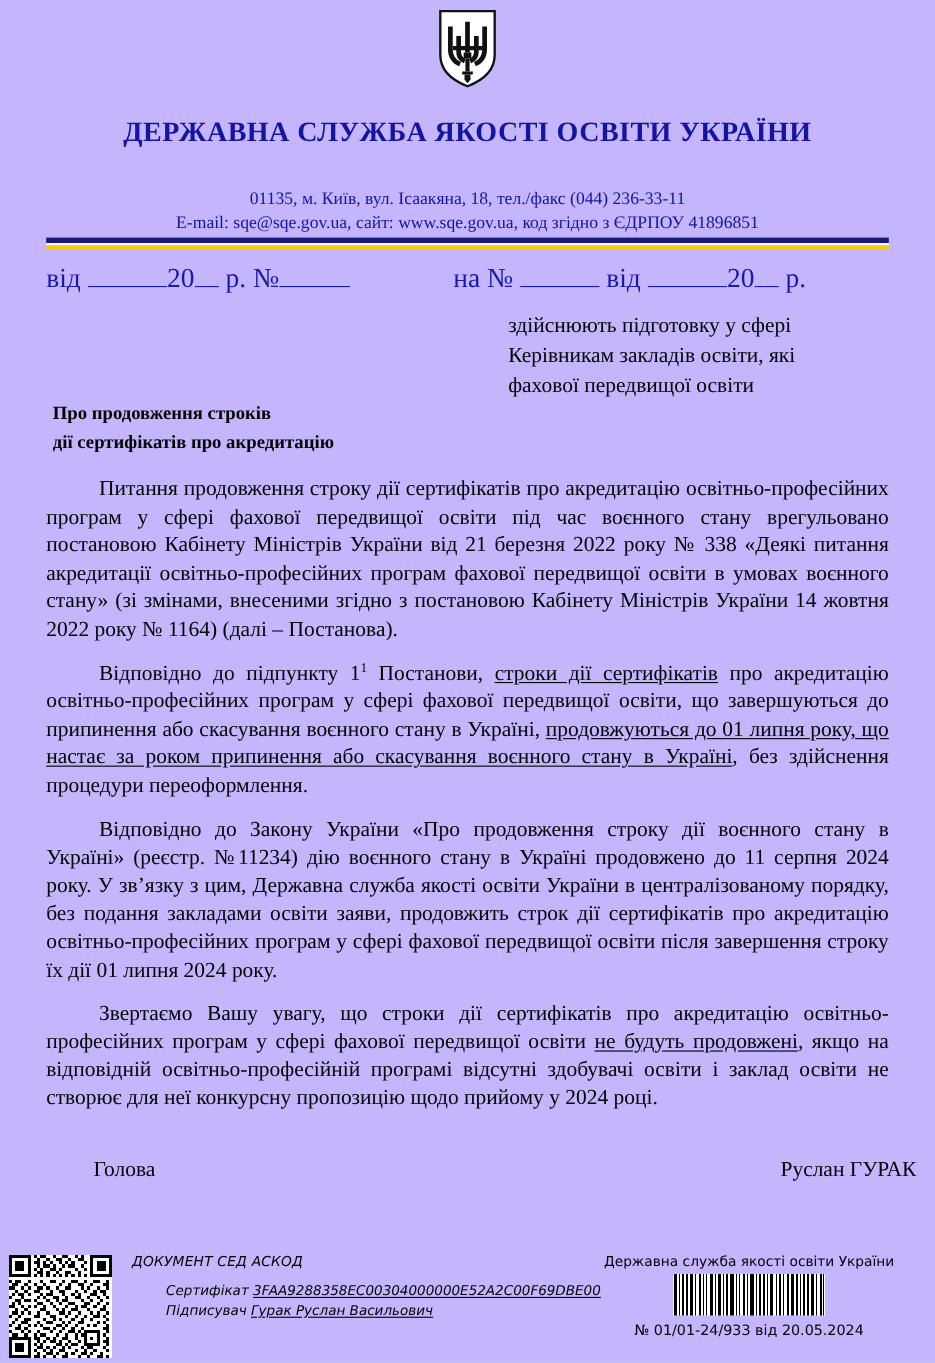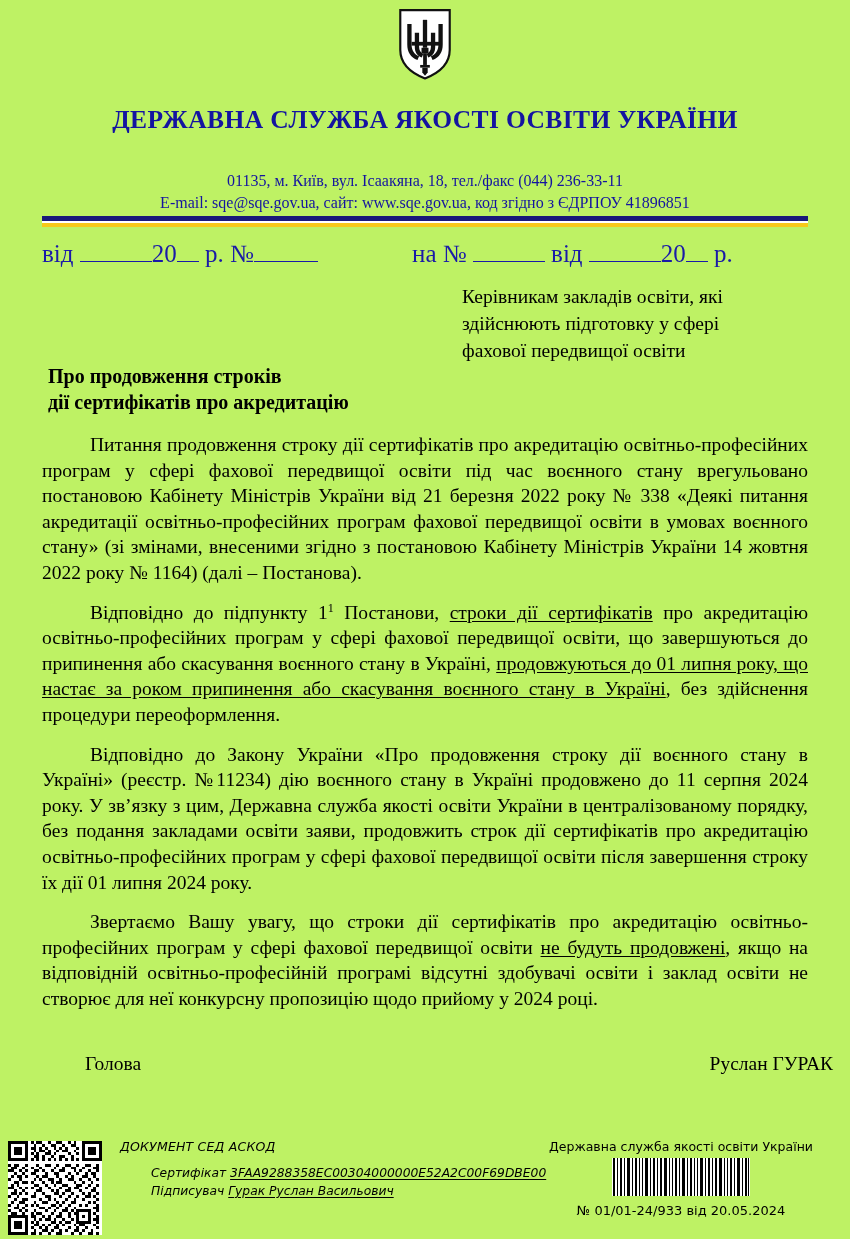--- a/index.html
+++ b/index.html
@@ -6,21 +6,21 @@
   html, body {
     margin: 0;
     padding: 0;
     background: #ffffff;
   }
   .page {
     position: relative;
     width: 850px;
     height: 1239px;
     margin: 0 auto;
-    background: #bef264;
+    background: #c4b5fd;
     font-family: "Liberation Serif", "DejaVu Serif", serif;
     color: #000000;
     overflow: hidden;
     box-sizing: border-box;
   }
 
   
   .emblem-wrap {
     position: absolute;
     top: 8px;
@@ -110,21 +110,21 @@
     line-height: 27px;
     text-align: left;
   }
 
   
   .subject {
     position: absolute;
     top: 363px;
     left: 48px;
     width: 420px;
-    font-size: 20px;
+    font-size: 17px;
     line-height: 26px;
     font-weight: bold;
     font-family: Liberation Serif, serif;
   }
 
   
   .body {
     position: absolute;
     top: 432px;
     left: 42px;
@@ -271,22 +271,22 @@
       <span>№</span><span class="blank b-num"></span></span>
 
     <span class="seg seg-right"><span>на №</span>
       <span class="blank b-long"></span>
       <span>від</span>
       <span class="blank b-long"></span><span>20</span><span class="blank b-short"></span>
       <span>р.</span></span>
   </div>
 
   <div class="addressee">
+    <div>здійснюють підготовку у сфері</div>
     <div>Керівникам закладів освіти, які</div>
-    <div>здійснюють підготовку у сфері</div>
     <div>фахової передвищої освіти</div>
   </div>
 
   <div class="subject">
     <div>Про продовження строків</div>
     <div>дії сертифікатів про акредитацію</div>
   </div>
 
   <div class="body">
 

